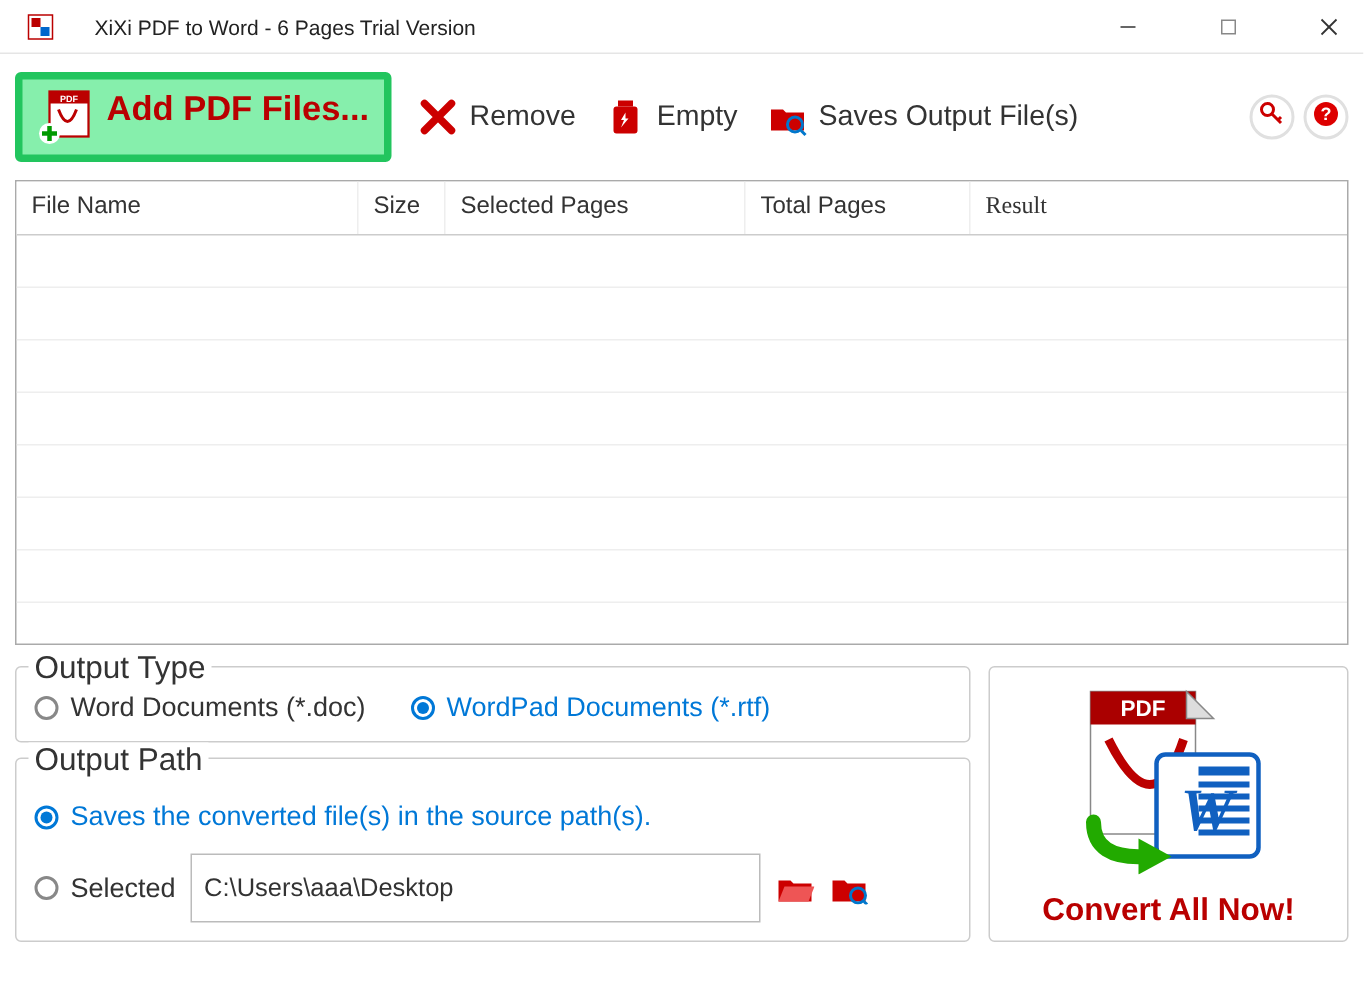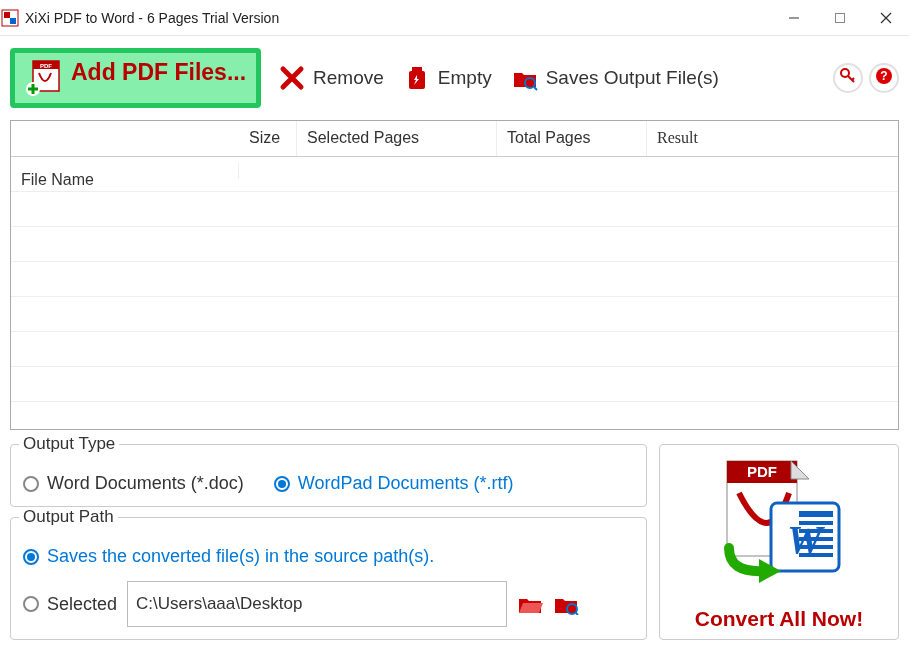--- a/index.html
+++ b/index.html
@@ -1,50 +1,50 @@
 <!DOCTYPE html>
 <html><head>
 <meta charset="utf-8">
 <style>
 * { box-sizing: border-box; margin: 0; padding: 0; }
 body { font-family: "Segoe UI", Tahoma, sans-serif; background: #fff; width: 909px; height: 669px; overflow: hidden; }
 
-.titlebar { height: 36px; display: flex; align-items: center; border-bottom: 1px solid #e5e5e5; padding-left: 1px; }
+.titlebar { height: 36px; display: flex; align-items: center; border-bottom: 1px solid #e5e5e5; padding-left: 18px; gap: 21px; }
 .titlebar-icon { width: 18px; height: 18px; margin-right: 6px; }
 .titlebar-text { font-size: 14px; flex: 1; color: #222; }
 .win-btn { width: 46px; height: 36px; display: flex; align-items: center; justify-content: center; cursor: pointer; font-size: 14px; color: #222; }
 
 .toolbar { display: flex; align-items: center; padding: 12px 10px 12px 10px; gap: 4px; }
 .add-btn { display: flex; align-items: flex-start; border: 5px solid #22c55e; border-radius: 4px; padding: 6px 10px; cursor: pointer; background: #86efac; }
 .add-btn-icon { width: 42px; height: 38px; margin-right: 4px; }
 .add-btn-text { font-size: 23px; font-weight: bold; color: #b90000; }
 .tool-group { display: flex; align-items: center; margin-left: 14px; gap: 20px; flex: 1; }
 .tool-item { display: flex; align-items: center; gap: 8px; cursor: pointer; }
 .tool-icon { width: 26px; height: 26px; }
 .tool-label { font-size: 19px; color: #333; }
 .round-btns { display: flex; gap: 6px; margin-left: 8px; }
 .round-btn { width: 30px; height: 30px; border: 2px solid #e0e0e0; border-radius: 50%; display: flex; align-items: center; justify-content: center; background: #fff; cursor: pointer; }
 
 .table-wrap { border: 1px solid #aaa; margin: 0 10px; height: 310px; overflow: hidden; }
 .table-head { display: flex; border-bottom: 1px solid #ccc; background: #fff; height: 36px; }
 .th { padding: 8px 10px; font-size: 16px; color: #333; border-right: 1px solid #eee; }
 .th:last-child { border-right: none; }
-.col-name { width: 228px; margin-top: 42px; }
+.col-name { width: 228px; }
 .col-size { width: 58px; text-align: left; }
 .col-total { width: 150px; }
 .col-sel { width: 200px; }
 .col-result { flex: 1; font-family: Liberation Serif, serif; }
 .table-body { }
 .tr { height: 35px; border-bottom: 1px solid #eee; }
 
 .bottom { display: flex; padding: 14px 10px 8px 10px; gap: 12px; }
 .left-panels { flex: 1; display: flex; flex-direction: column; gap: 10px; }
 .panel { border: 1px solid #ccc; border-radius: 4px; padding: 4px 12px 12px 12px; position: relative; }
-.panel-title { position: absolute; top: -11px; left: 8px; background: #fff; padding: 0 4px; font-size: 17px; color: #333; }
-.radio-row { display: flex; align-items: center; gap: 30px; margin-top: 24px; }
+.panel-title { position: absolute; top: -11px; left: 8px; background: #fff; padding: 0 4px; font-size: 21px; color: #333; }
+.radio-row { display: flex; align-items: center; gap: 30px; margin-top: 12px; }
 .radio-item { display: flex; align-items: center; gap: 8px; cursor: pointer; }
 .radio-circle { width: 16px; height: 16px; border: 2px solid #888; border-radius: 50%; display: flex; align-items: center; justify-content: center; }
 .radio-circle.sel { border-color: #0078d7; }
 .radio-dot { width: 8px; height: 8px; background: #0078d7; border-radius: 50%; }
 .radio-label { font-size: 18px; color: #333; }
 .radio-label.sel { color: #0078d7; }
 
 .path-row1 { margin-top: 24px; }
 .path-row2 { margin-top: 14px; display: flex; align-items: center; gap: 10px; }
 .path-input { flex: 1; max-width: 380px; border: 1px solid #bbb; padding: 4px 8px; font-size: 17px; color: #333; height: 46px; }

